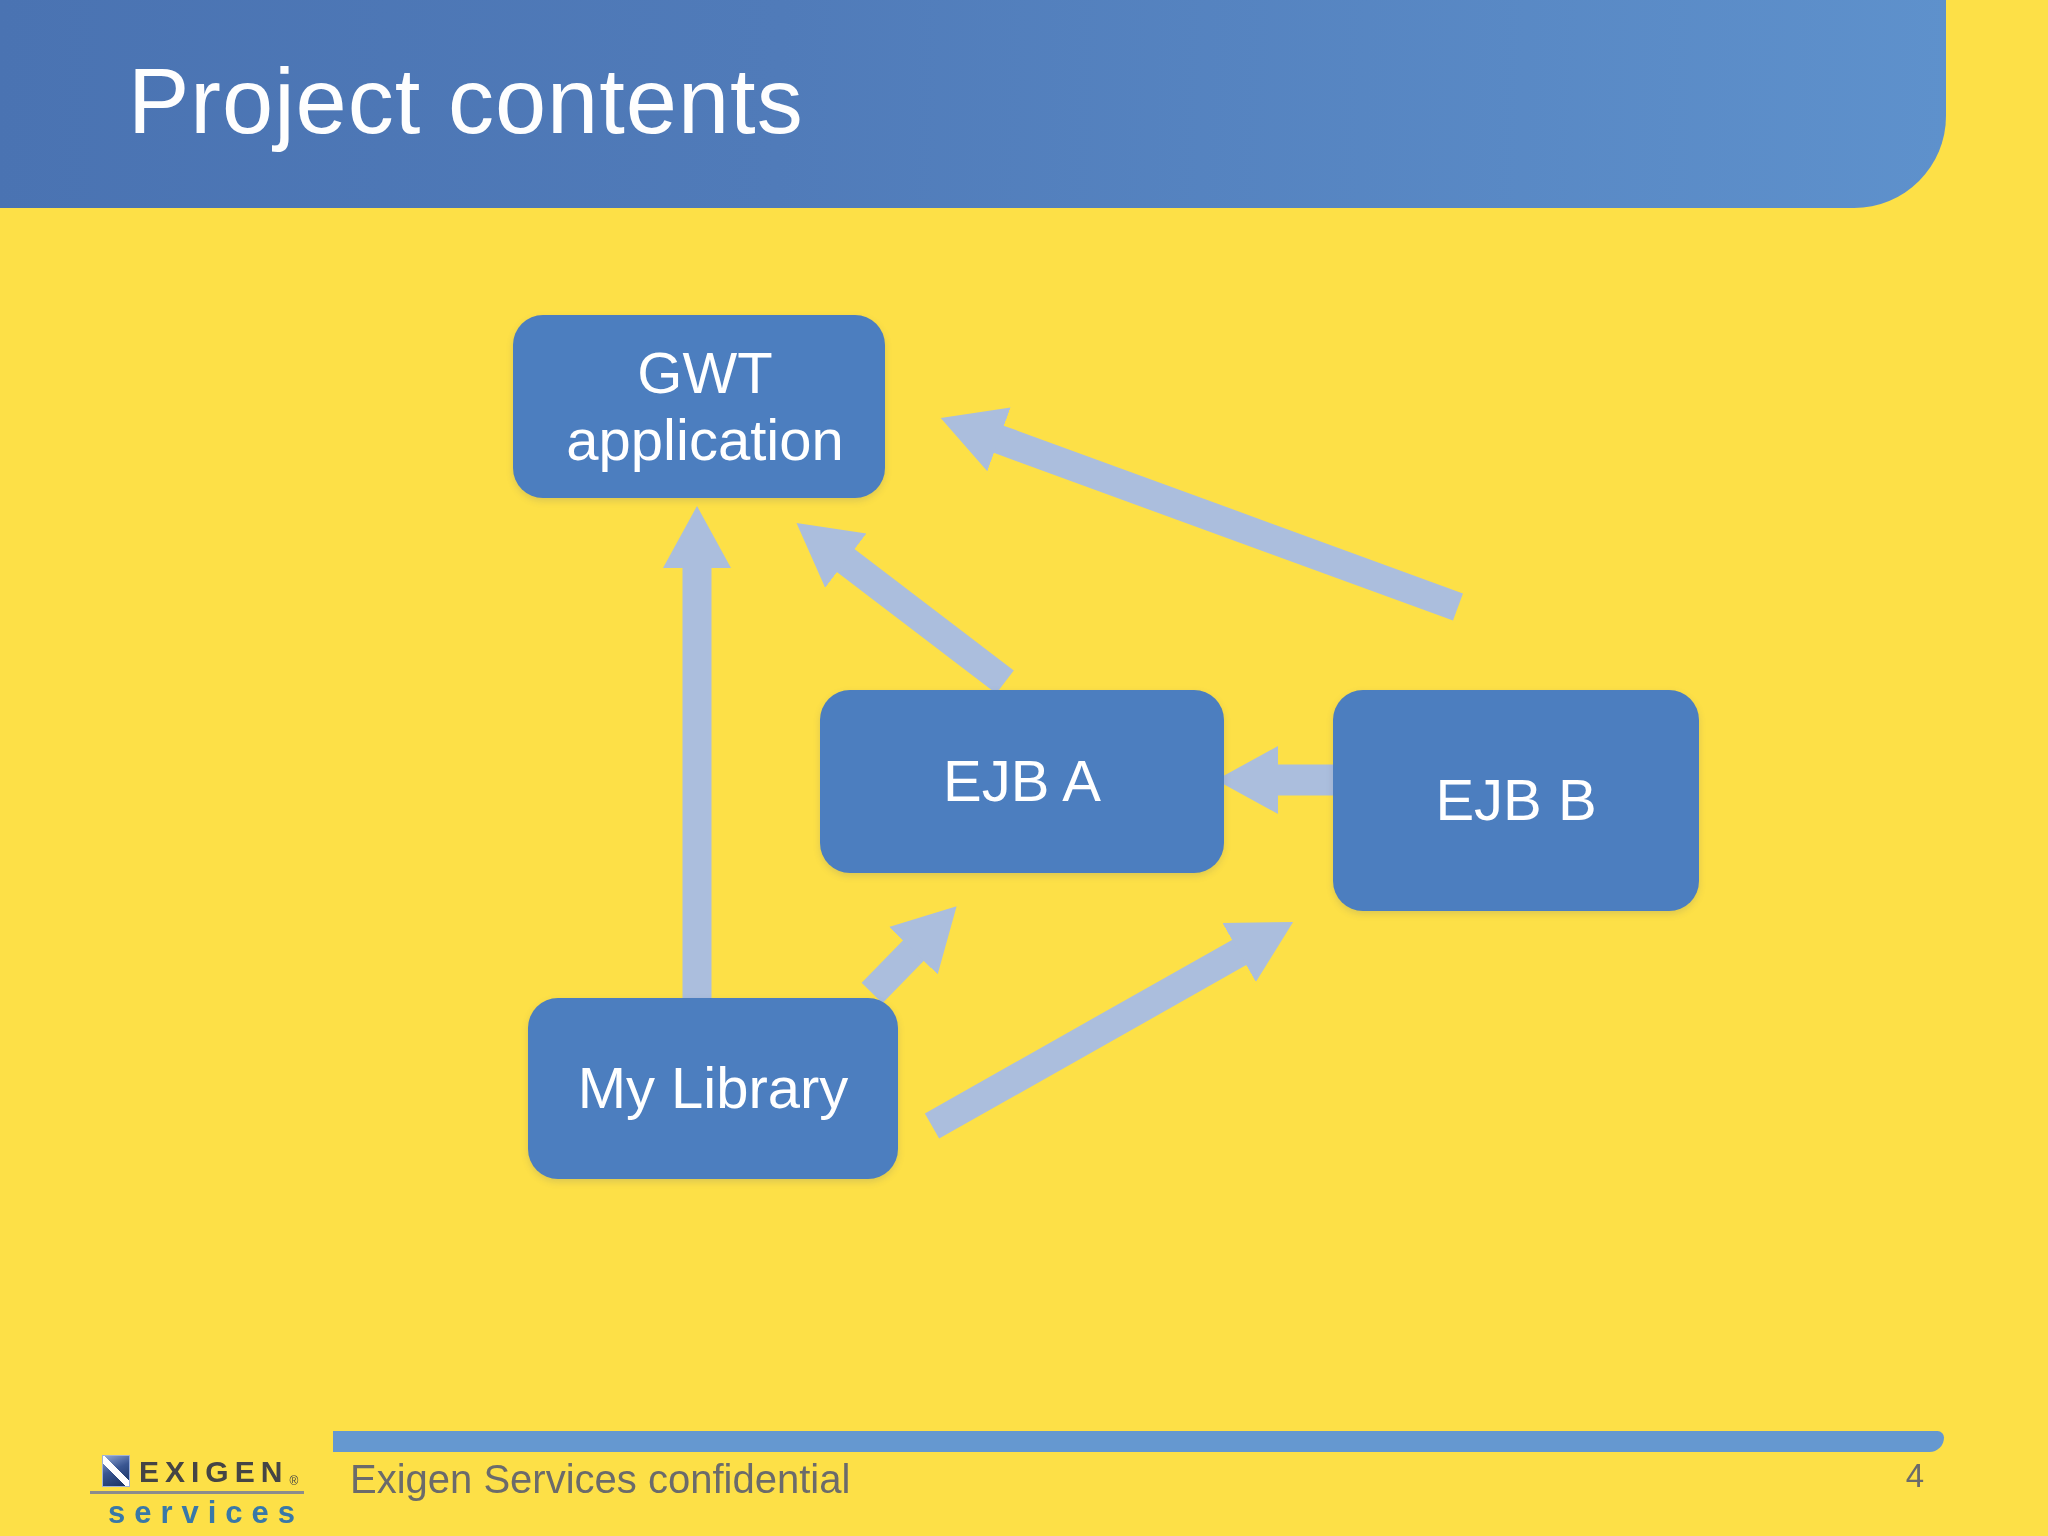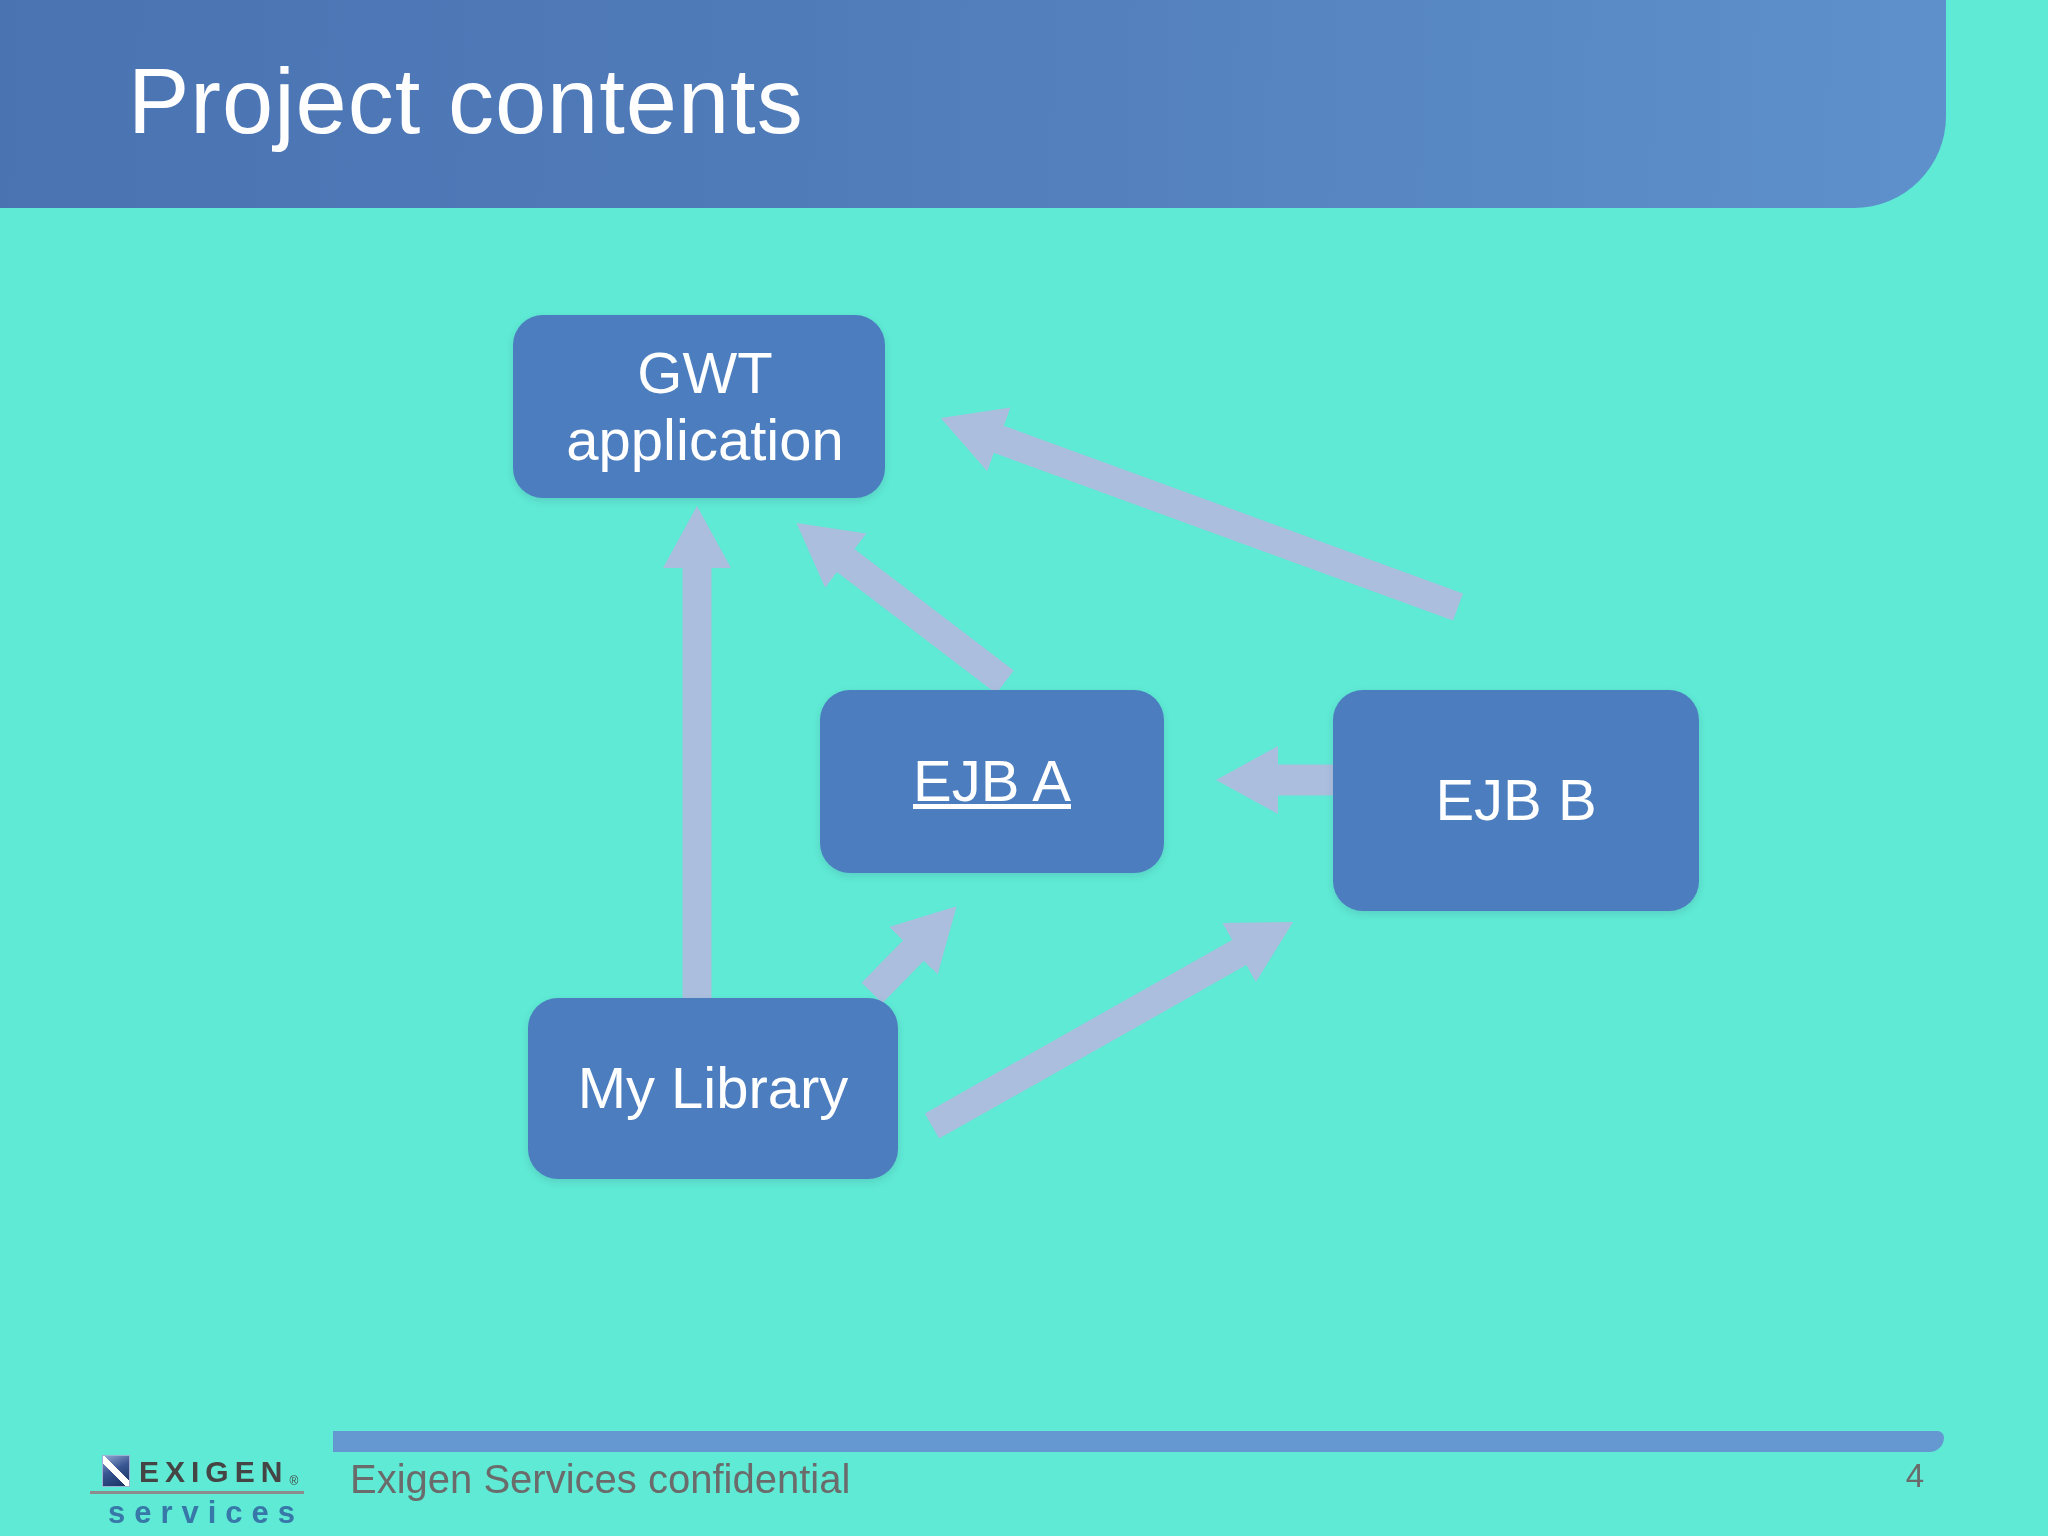--- a/index.html
+++ b/index.html
@@ -1,20 +1,20 @@
 <!DOCTYPE html>
 <html><head>
 <meta charset="utf-8">
 <style>
   html, body { margin: 0; padding: 0; background: #ffffff; }
   .slide {
     position: relative;
     width: 2048px;
     height: 1536px;
-    background: #5eead4;
+    background: #fde047;
     overflow: hidden;
     font-family: "Liberation Sans", sans-serif;
   }
 
   
   .header {
     position: absolute;
     left: 0; top: 0;
     width: 1946px; height: 208px;
     background: linear-gradient(92deg, #4a73b2 0%, #507bb9 40%, #5e91cc 100%);
@@ -45,21 +45,21 @@
     color: #ffffff;
     font-size: 58px;
     line-height: 1.14;
     display: flex;
     align-items: center;
     justify-content: center;
     text-align: center;
     box-shadow: 0 3px 7px rgba(70, 90, 130, 0.18);
   }
   .node-gwt       { left: 513px;  top: 315px; width: 372px; height: 183px; }
-  .node-ejb-a     { left: 820px;  top: 690px; width: 344px; height: 183px; text-decoration: underline; }
+  .node-ejb-a     { left: 820px;  top: 690px; width: 404px; height: 183px; }
   .node-ejb-b     { left: 1333px; top: 690px; width: 366px; height: 221px; }
   .node-mylibrary { left: 528px;  top: 998px; width: 370px; height: 181px; align-items: center; }
   .node-gwt span { padding: 0 14px; margin-left: 12px; }
 
   
   .logo {
     position: absolute;
     left: 88px; top: 1408px;
     z-index: 2;
     width: 222px;

